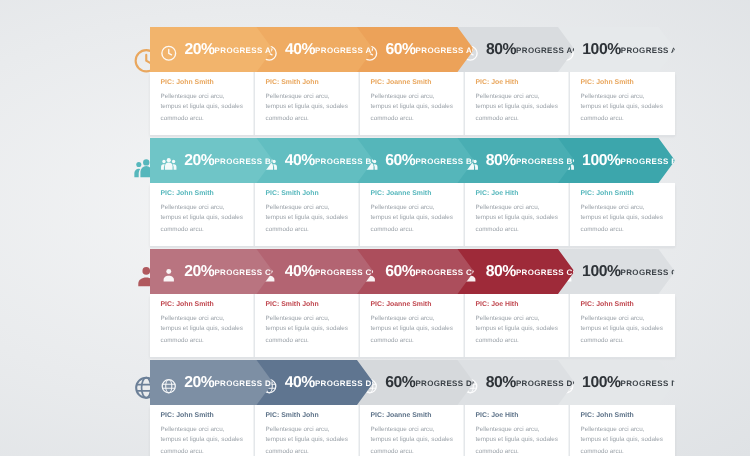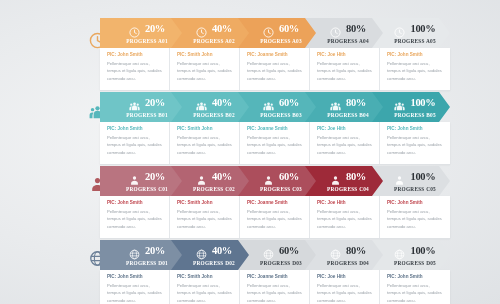--- a/index.html
+++ b/index.html
@@ -43,24 +43,23 @@
     display:block;
     -webkit-clip-path: polygon(0 0, calc(100% - 11px) 0, 100% 50%, calc(100% - 11px) 100%, 0 100%, 11px 50%);
     clip-path: polygon(0 0, calc(100% - 11px) 0, 100% 50%, calc(100% - 11px) 100%, 0 100%, 11px 50%);
   }
   .seg.first{
     -webkit-clip-path: polygon(0 0, calc(100% - 11px) 0, 100% 50%, calc(100% - 11px) 100%, 0 100%);
     clip-path: polygon(0 0, calc(100% - 11px) 0, 100% 50%, calc(100% - 11px) 100%, 0 100%);
   }
   .seg-inner{
     position:absolute; inset:0;
-    display:flex; flex-direction:column;
+    display:flex; flex-direction:row;
     align-items:center; justify-content:center;
     padding-left:12px;
-    font-family:Liberation Serif, serif;
   }
   .seg-top{
     display:flex; align-items:center; gap:5px;
     height:14px; margin-top:1px;
   }
   .seg-ico{ width:11px; height:11px; display:block; opacity:.92; }
   .seg-pct{
     font-size:10.5px; font-weight:bold; letter-spacing:-.3px;
     color:#ffffff; line-height:1;
   }

